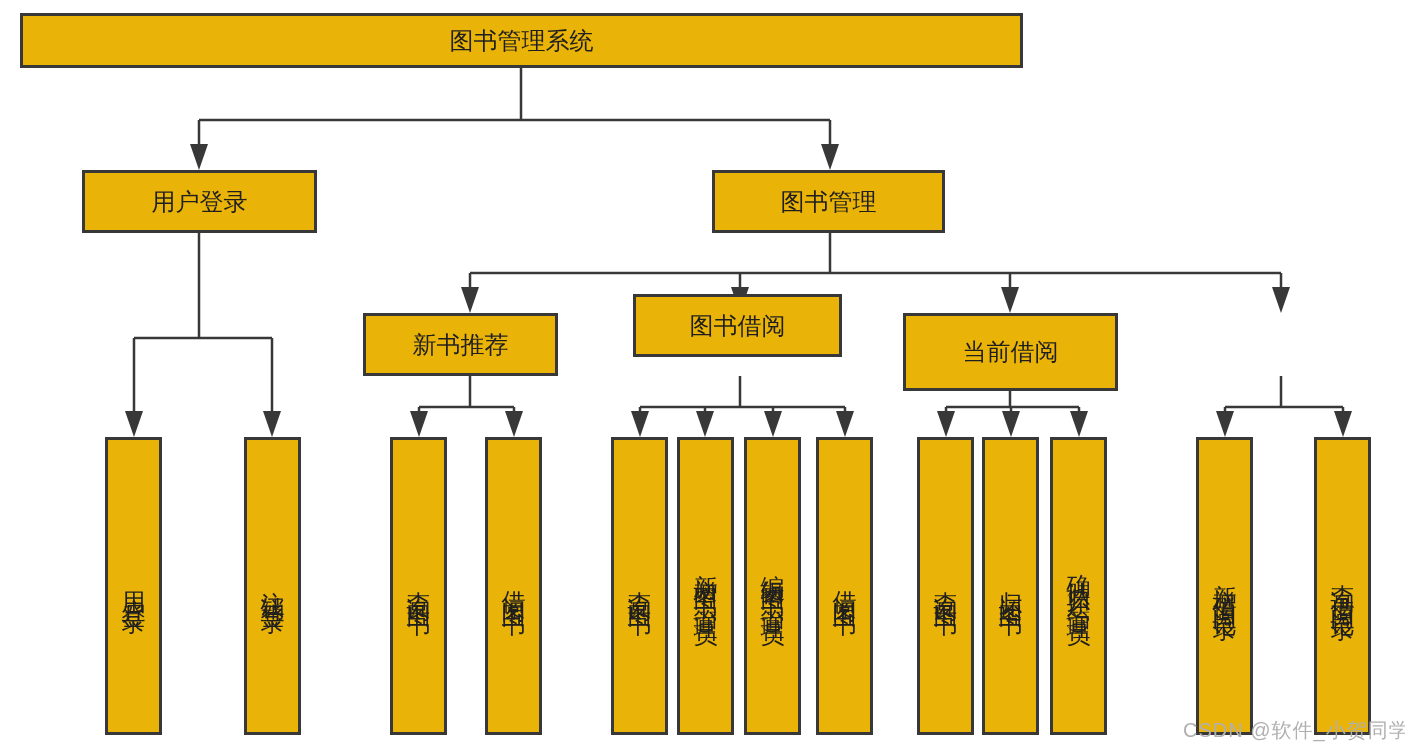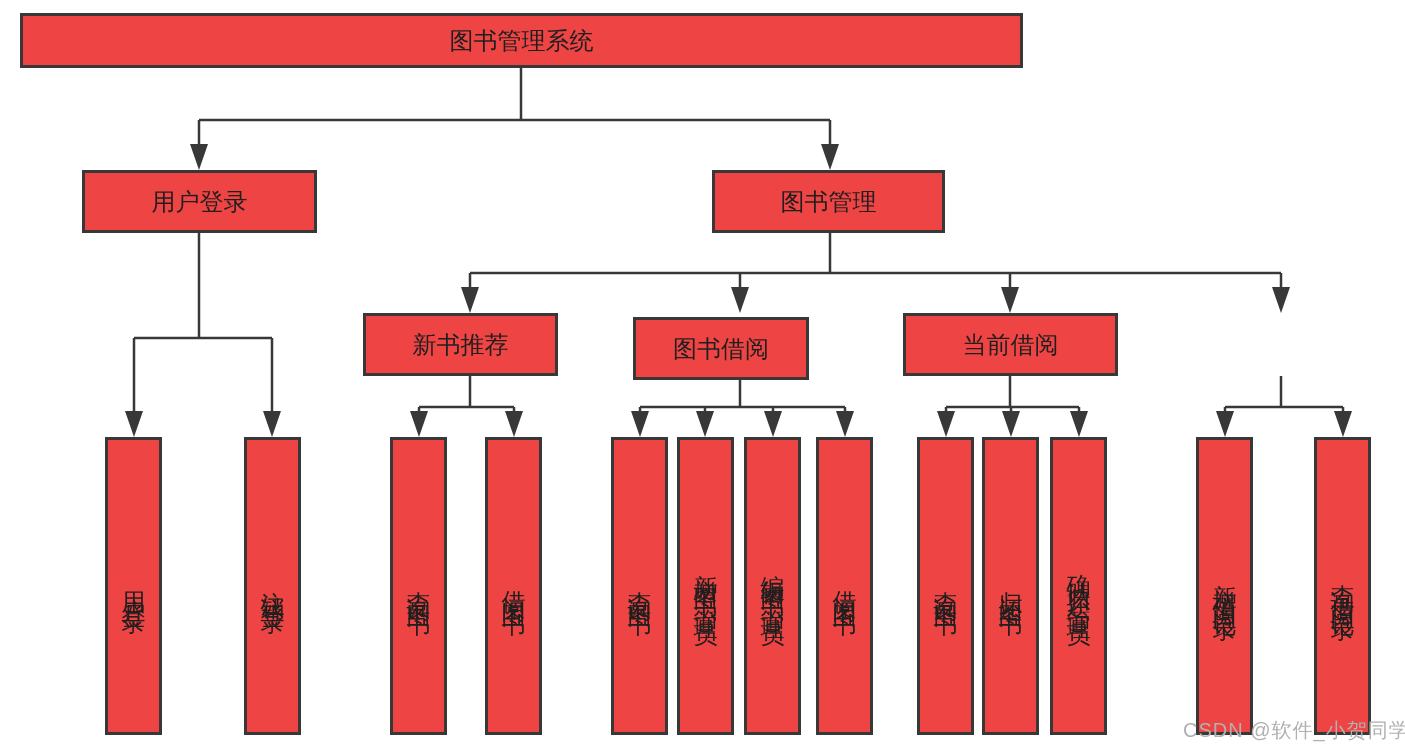--- a/index.html
+++ b/index.html
@@ -13,21 +13,21 @@
   #canvas{
     position:relative;
     width:1405px;height:747px;
     background:var(--bg);
     font-family:"Liberation Sans", sans-serif;
     overflow:hidden;
   }
   #connectors{position:absolute;left:0;top:0;}
   .node{
     position:absolute;
-    background:#ef4444;
+    background:#eab308;
     border:3px solid var(--box-border);
     box-sizing:border-box;
     display:flex;align-items:center;justify-content:center;
     color:var(--text);
     font-size:24px;
     z-index:2;
   }
   .leaf span{
     writing-mode:vertical-rl;
     text-orientation:mixed;
@@ -98,24 +98,24 @@
   <div class="node" style="left:82px;top:170px;width:235px;height:63px;">
     <span>用户登录</span>
   </div>
   <div class="node" style="left:712px;top:170px;width:233px;height:63px;text-align:right;">
     <span>图书管理</span>
   </div>
 
   <div class="node" style="left:363px;top:313px;width:195px;height:63px;">
     <span>新书推荐</span>
   </div>
-  <div class="node" style="left:633px;top:317px;width:176px;height:63px;text-align:right;">
+  <div class="node" style="left:633px;top:294px;width:209px;height:63px;text-align:right;">
     <span>图书借阅</span>
   </div>
-  <div class="node" style="left:903px;top:313px;width:215px;height:63px;">
+  <div class="node" style="left:903px;top:313px;width:215px;height:78px;">
     <span>当前借阅</span>
   </div>
 
   <div class="node leaf" style="left:105px;top:437px;width:57px;height:298px;">
     <span>用户登录</span>
   </div>
   <div class="node leaf" style="left:244px;top:437px;width:57px;height:298px;">
     <span>注销登录</span>
   </div>
 

